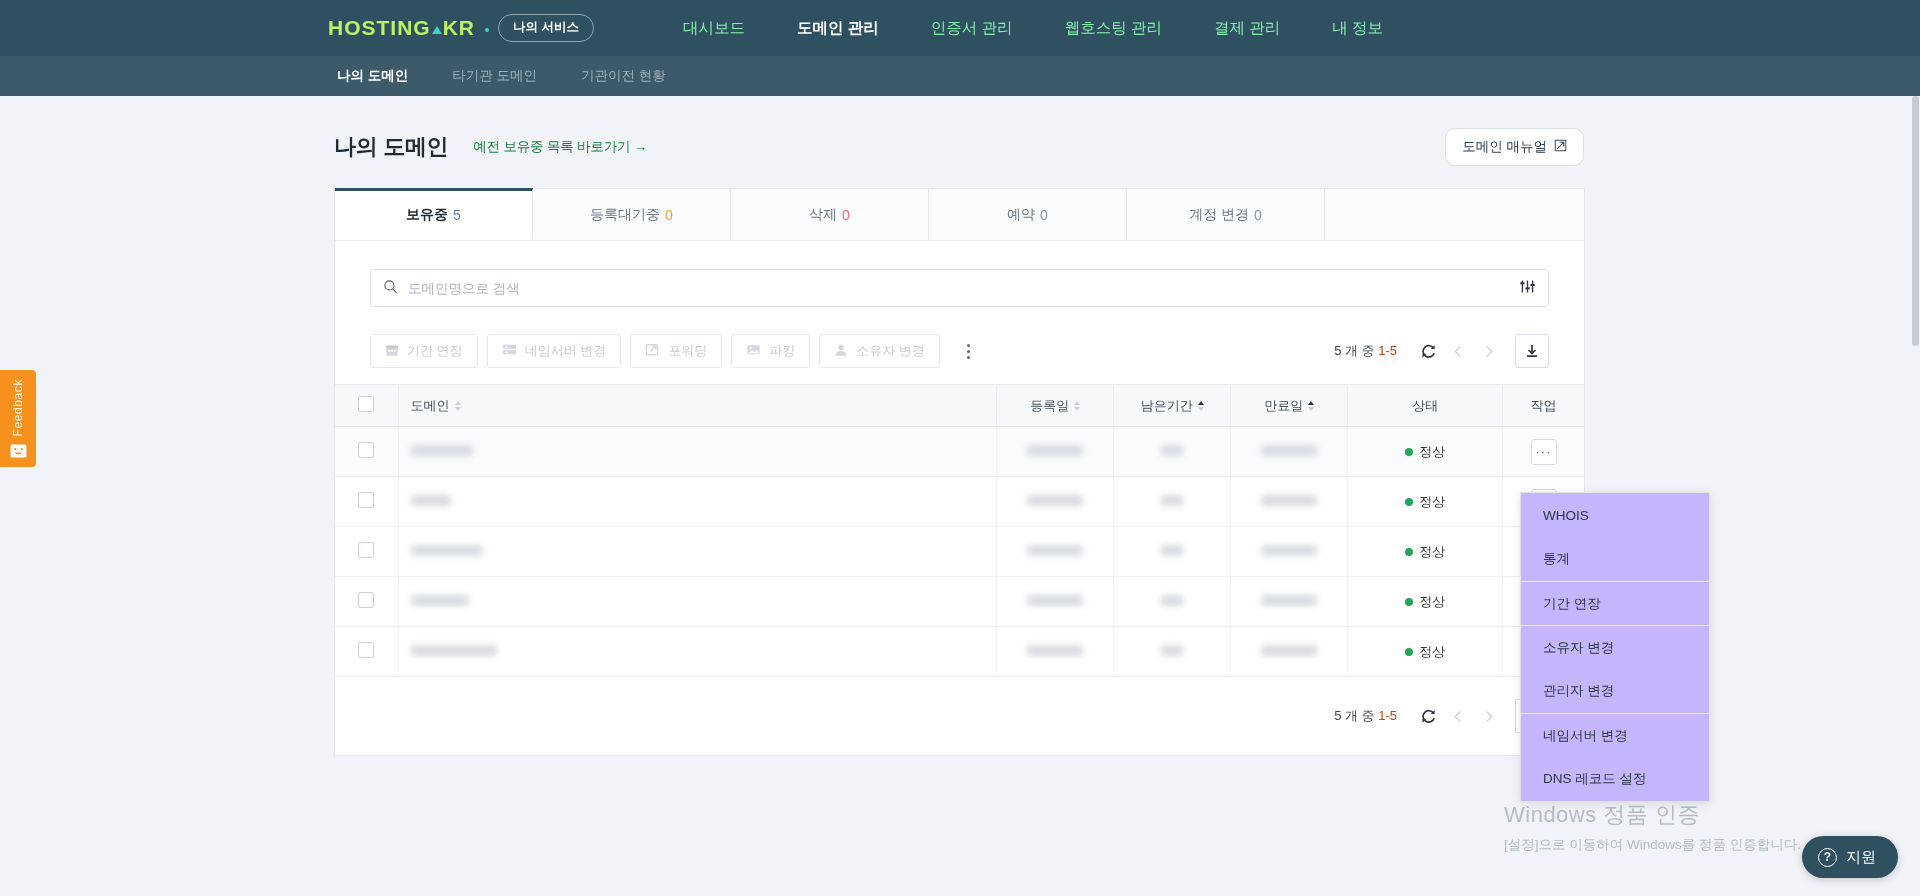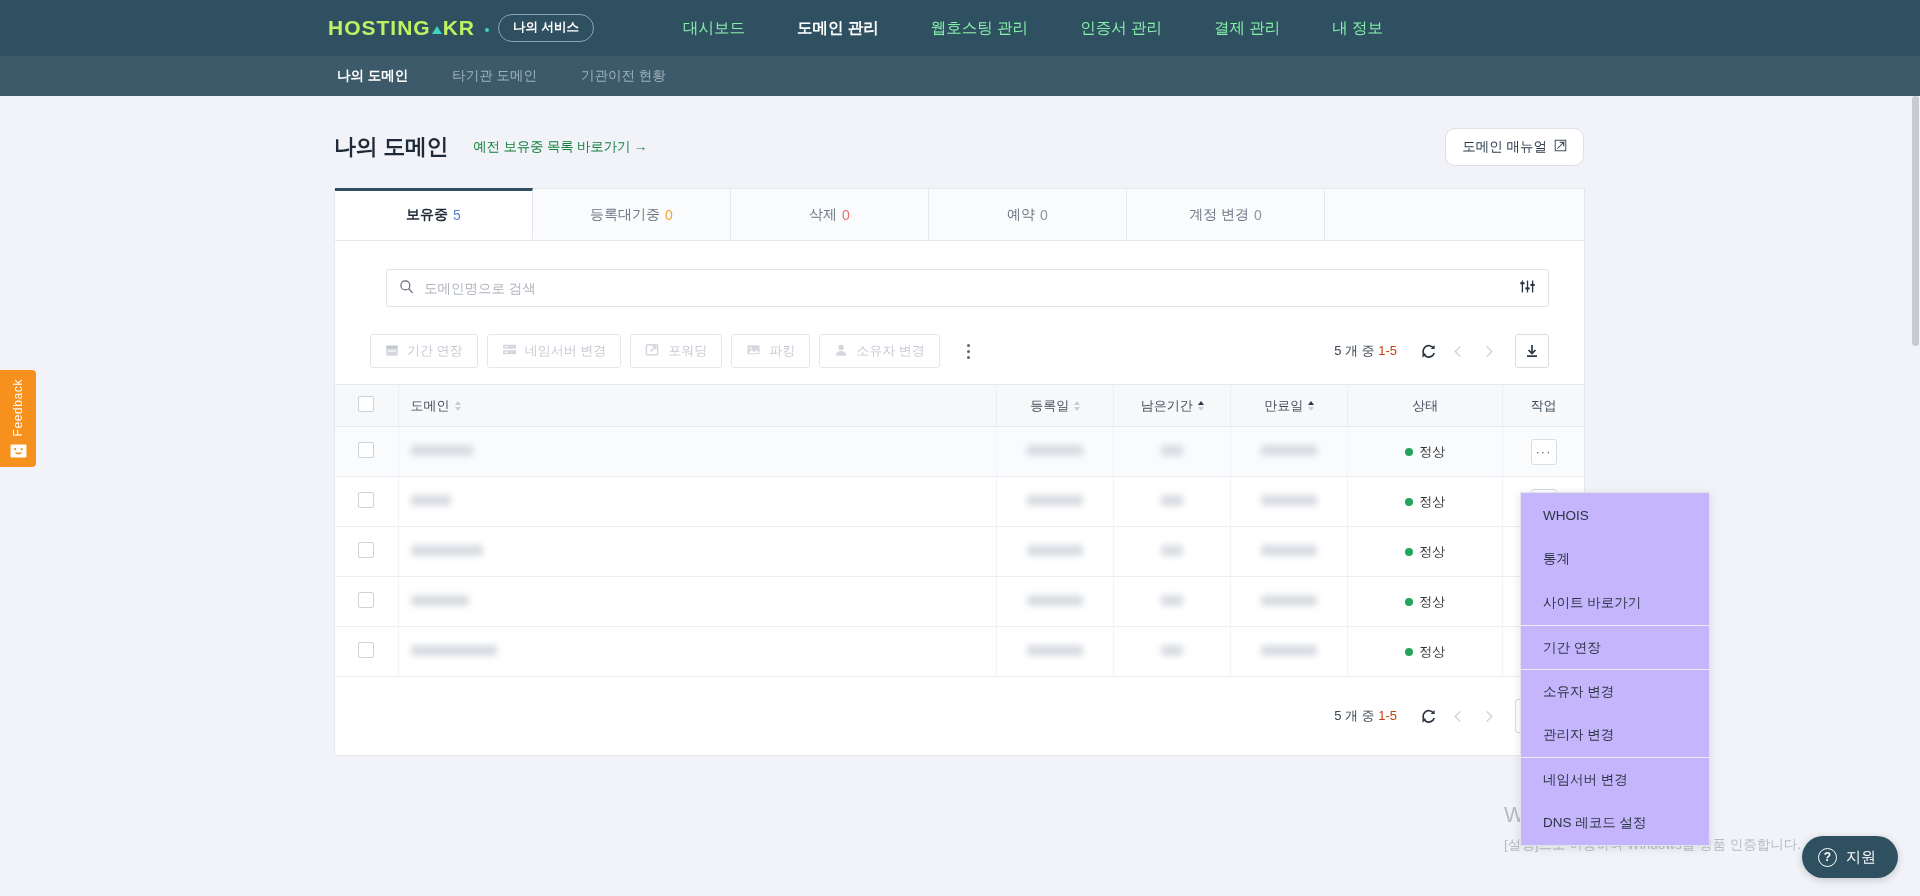--- a/index.html
+++ b/index.html
@@ -131,21 +131,21 @@
   .tab.active .cnt { color: #5b7fc7; font-weight: normal; }
   .tab .cnt.orange { color: #f0a23c; }
   .tab .cnt.red { color: #ef6b72; }
   .tab .cnt.gray { color: #8b95a1; }
   .tab-filler {
     flex: 1 1 auto; height: 52px;
     background: #fafbfc; border-top: 1px solid #e6e8ed;
   }
 
   
-  .search-row { padding: 28px 35px 0 51px; }
+  .search-row { padding: 28px 35px 0 35px; }
   .search-box {
     height: 38px; border: 1px solid #dfe2e8; border-radius: 3px;
     display: flex; align-items: center; padding: 0 12px;
   }
   .search-box input {
     flex: 1; border: none; outline: none;
     font-size: 13.5px; color: #333; margin-left: 10px;
     font-family: "Liberation Sans", sans-serif;
   }
   .search-box input::placeholder { color: #b0b6be; }
@@ -305,22 +305,22 @@
       <span>HOSTING</span>
         <span class="dot-tri"></span>
         <span>KR</span>
     </div>
     <span class="logo-smalldot"></span>
     <button class="myservice-btn">나의 서비스</button>
   </div>
   <nav class="mainnav">
     <a href="#">대시보드</a>
     <a href="#" class="active">도메인 관리</a>
+    <a href="#">인증서 관리</a>
     <a href="#">웹호스팅 관리</a>
-    <a href="#">인증서 관리</a>
     <a href="#">결제 관리</a>
     <a href="#">내 정보</a>
   </nav>
 </div>
 
 <div class="subnav">
   <a href="#">나의 도메인</a>
   <a href="#">타기관 도메인</a>
   <a href="#">기관이전 현황</a>
 </div>
@@ -632,21 +632,20 @@
             </svg>
         </span>
       </div>
     </div>
   </div>
 </div>
 
 <div class="ctxmenu">
   <div class="mi">WHOIS</div>
   <div class="mi">통계</div>
-  <div class="mi">사이트 바로가기</div>
   <div class="mi sep">기간 연장</div>
   <div class="mi sep">소유자 변경</div>
   <div class="mi">관리자 변경</div>
   <div class="mi sep">네임서버 변경</div>
   <div class="mi">DNS 레코드 설정</div>
 </div>
 
 <div class="feedback">
   <span class="fb-text">Feedback</span>
   <span class="fb-icon">

